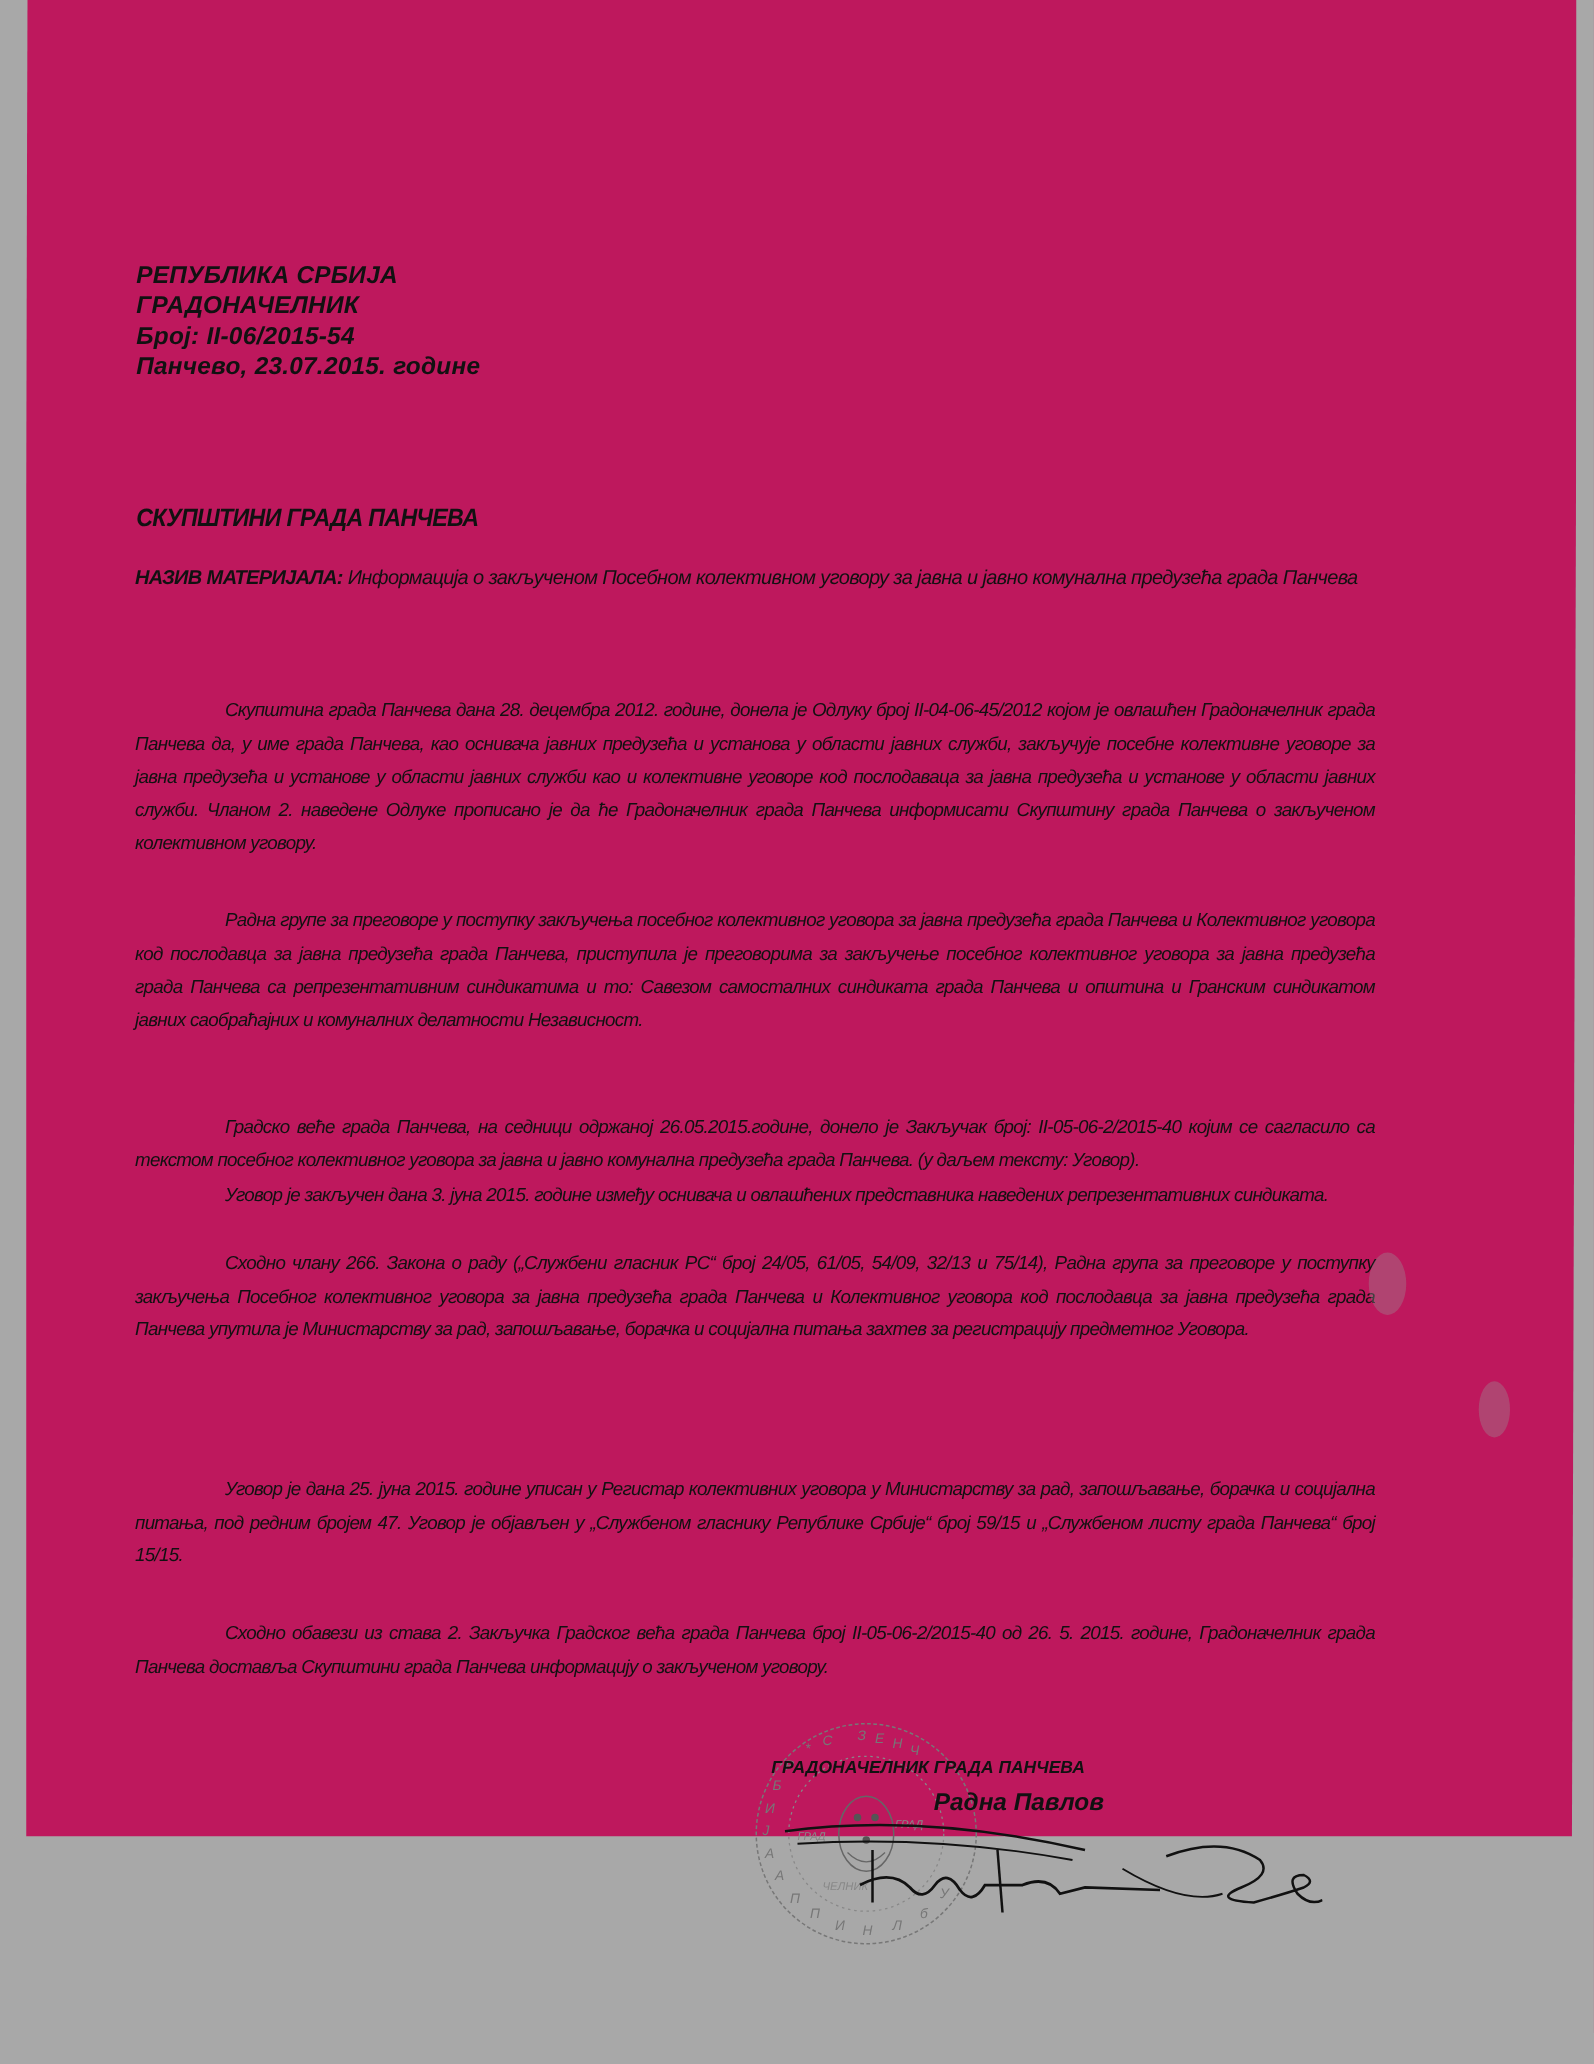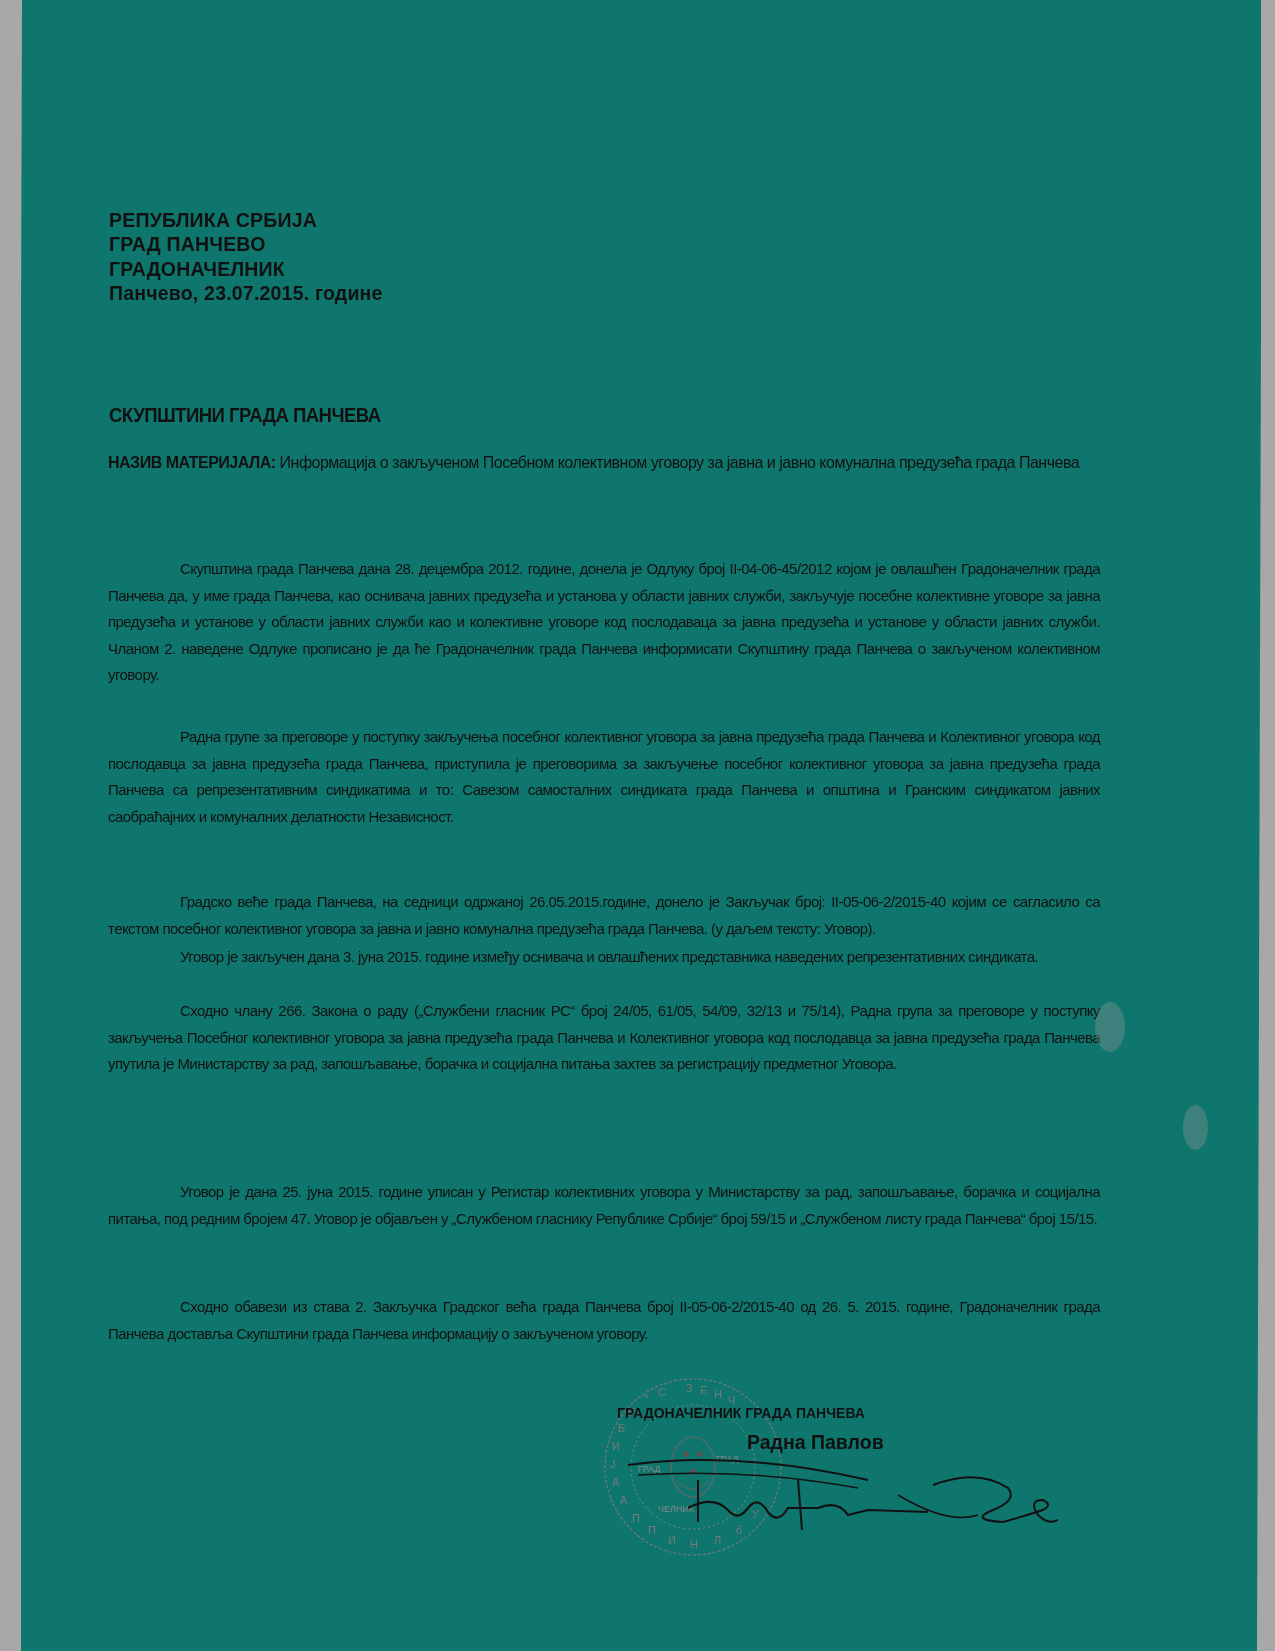--- a/index.html
+++ b/index.html
@@ -8,23 +8,24 @@
       width: 1275px;
       height: 1651px;
       background: #a8a8a8;
       overflow: hidden;
     }
     .page {
       position: absolute;
       left: 21px;
       top: 0;
       width: 1240px;
-      height: 1651px;
-      background: #0f766e;
+      height: 1469px;
+      background: #be185d;
       clip-path: polygon(1px 0, 1241px 0, 1236px 1651px, -4px 1651px);
+      font-style: italic;
     }
     .doc {
       position: absolute;
       left: 87px;
       top: 0;
       width: 995px;
       color: #111;
       font-family: "Liberation Sans", sans-serif;
     }
     .header {
@@ -130,22 +131,22 @@
     }
   </style>
 </head>
 <body>
 
 <div class="page">
   <div class="doc">
 
     <div class="header">
       <span class="line">РЕПУБЛИКА  СРБИЈА</span>
-      <span class="line">ГРАД  ПАНЧЕВО</span>
       <span class="line">ГРАДОНАЧЕЛНИК</span>
+      <span class="line">Број: II-06/2015-54</span>
       <span class="line">Панчево, 23.07.2015. године</span>
     </div>
 
     <div class="addressee">СКУПШТИНИ ГРАДА ПАНЧЕВА</div>
 
     <div class="material">
       <span class="label">НАЗИВ МАТЕРИЈАЛА:</span><span> Информација о закљученом Посебном колективном уговору за јавна и јавно комунална предузећа града Панчева</span>
     </div>
 
     <div class="body-text p1">

